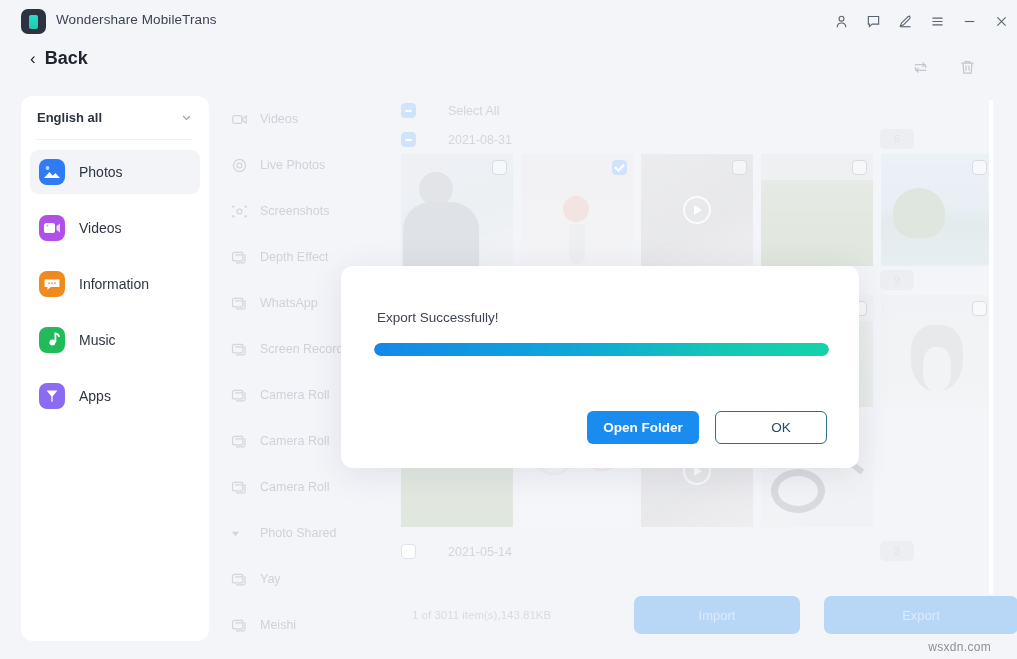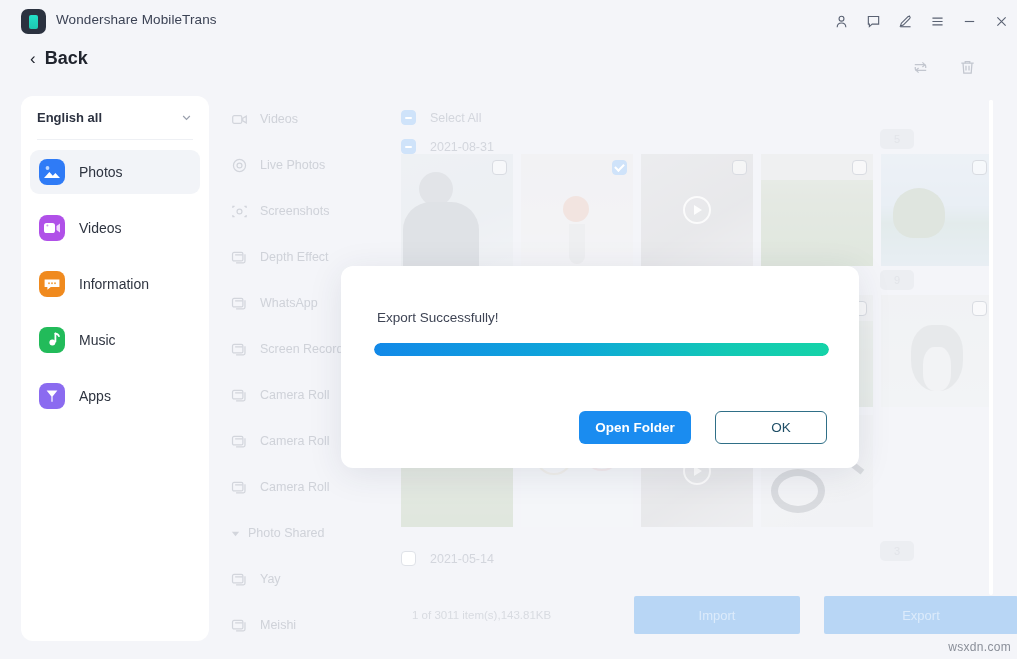--- a/index.html
+++ b/index.html
@@ -93,30 +93,30 @@
   .catcol {
     position: absolute; left: 222px; top: 96px; width: 166px; height: 545px;
     overflow: hidden;
   }
   .cat-item {
     display: flex; align-items: center; gap: 12px;
     height: 46px; padding-left: 8px;
     color: #cfd2d9; font-size: 12.5px;
   }
   .cat-ic { width: 18px; height: 18px; display: flex; align-items: center; justify-content: center; flex: 0 0 18px; color: #d2d5dc; }
-  .cat-item.group { gap: 6px; padding-left: 6px; }
+  .cat-item.group { gap: 18px; padding-left: 6px; }
   .cat-arrow { width: 14px; display:flex; align-items:center; justify-content:center; color:#d2d5dc; }
 
   
   .content {
     position: absolute; left: 396px; top: 96px; width: 600px; height: 545px;
     overflow: hidden;
   }
   .row-head {
-    display: flex; align-items: flex-end; gap: 14px;
+    display: flex; align-items: center; gap: 32px;
     height: 29px; padding-left: 5px;
     position: relative;
   }
   .row-head .lbl { font-size: 12.5px; color: #d3d6dd; }
   .cbox {
     width: 15px; height: 15px; border-radius: 4px;
     border: 1px solid #dfe2e8; background: #fff;
     display: flex; align-items: center; justify-content: center;
     flex: 0 0 15px;
   }
@@ -184,21 +184,21 @@
   .veil { position: absolute; inset: 0; background: rgba(244,245,249,.88); pointer-events: none; }
   .veil-soft { position: absolute; inset: 0; background: rgba(244,245,249,.80); pointer-events: none; }
 
   
   .bottombar {
     position: absolute; left: 396px; top: 588px; width: 600px; height: 53px;
     display: flex; align-items: center;
   }
   .items-text { font-size: 11.5px; color: #d8dbe1; margin-left: 16px; }
   .btn-imp, .btn-exp {
-    position: absolute; top: 8px; height: 38px; border-radius: 2px;
+    position: absolute; top: 8px; height: 38px; border-radius: 7px;
     background: #b8d6f5; color: #dcebfb;
     display: flex; align-items: center; justify-content: center;
     font-size: 13px;
   }
   .btn-imp { left: 238px; width: 166px; }
   .btn-exp { left: 428px; width: 194px; }
 
   
   .vscroll {
     position: absolute; left: 989px; top: 100px; width: 4px; height: 495px;
@@ -223,42 +223,42 @@
   .progress {
     position: absolute; left: 33px; top: 77px; width: 455px; height: 13px;
     border-radius: 7px; background: #eef0f4; overflow: hidden;
   }
   .progress-fill {
     height: 100%; border-radius: 7px;
     background: linear-gradient(90deg, #1289e8 0%, #0ea8d8 45%, #12c9b4 78%, #15d3a8 100%);
   }
   .modal-actions {
     position: absolute; right: 32px; bottom: 24px;
-    display: flex; align-items: center; gap: 24px;
+    display: flex; align-items: center; gap: 16px;
   }
   .btn-primary {
     width: 112px; height: 33px; border-radius: 6px;
     background: #1a8cf0; color: #ffffff;
     font-size: 13.5px; font-weight: bold;
     display: flex; align-items: center; justify-content: center;
     border: none;
     font-family: "Liberation Sans", sans-serif;
   }
   .btn-ghost {
     width: 112px; height: 33px; border-radius: 6px;
     background: #ffffff; color: #1f4e66;
     border: 1px solid #2f6f87;
     font-size: 13.5px;
     display: flex; align-items: center; justify-content: center;
     font-family: "Liberation Sans", sans-serif;
     padding-left: 20px;
   }
 
   .watermark {
-    position: absolute; right: 6px; bottom: 5px;
+    position: absolute; right: 26px; bottom: 5px;
     font-size: 12px; color: #8a8f99; letter-spacing: .3px;
     font-family: "Liberation Sans", sans-serif;
   }
 </style>
 </head>
 <body>
 
 <div id="app">
 
   <div class="titlebar">

